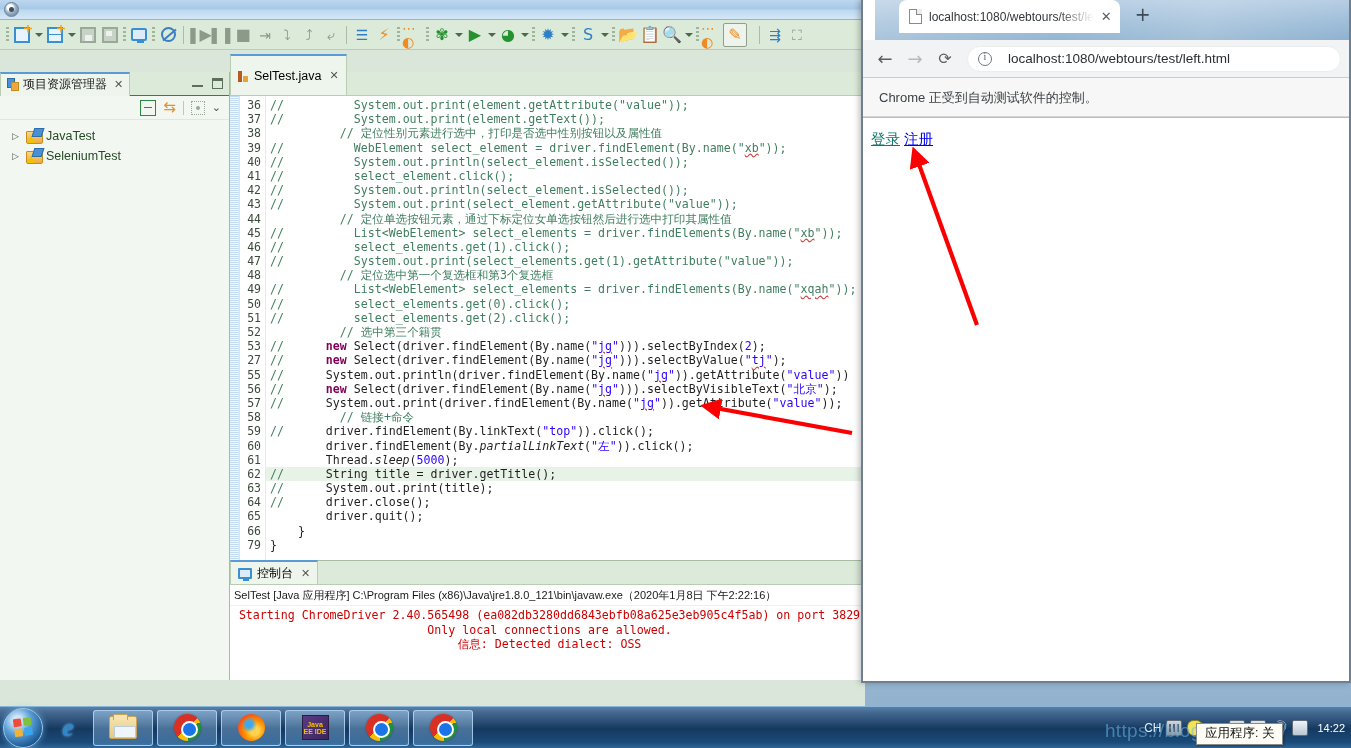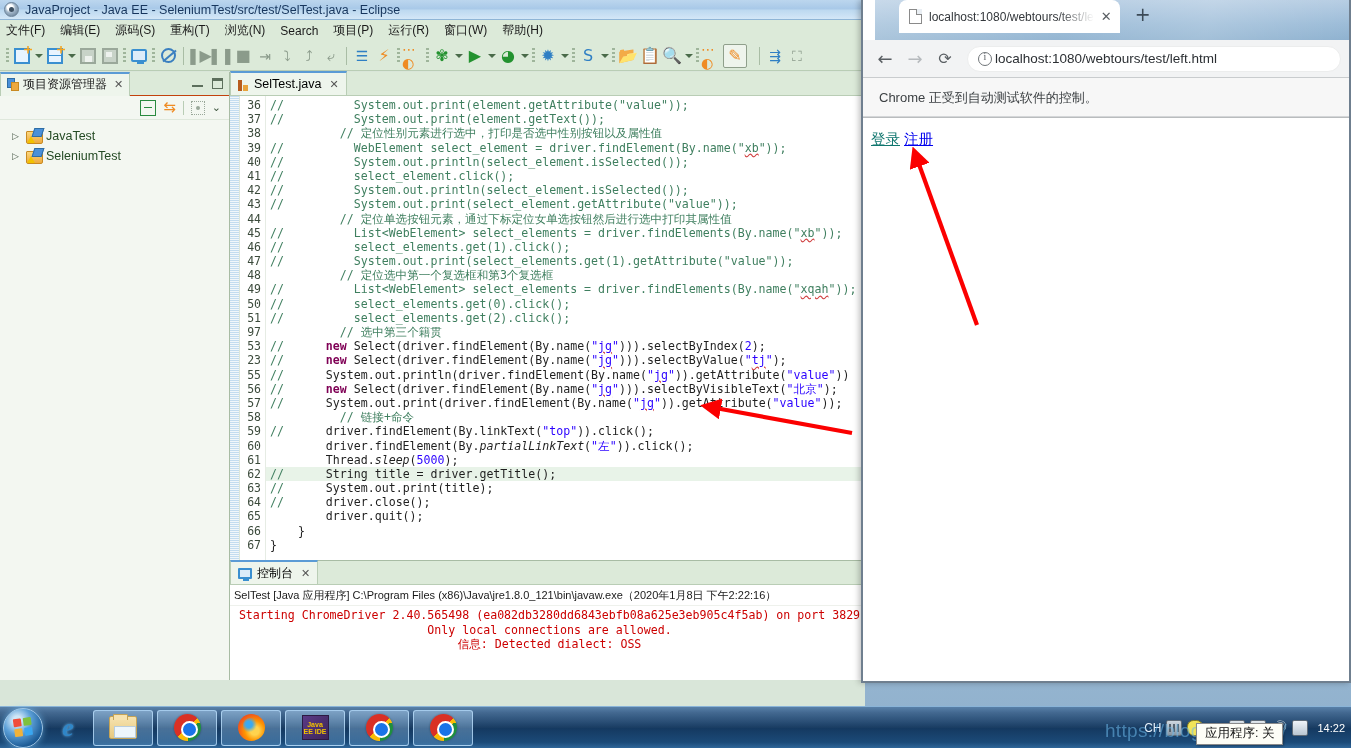--- a/index.html
+++ b/index.html
@@ -127,21 +127,21 @@
     background:#4a90d9; transform:skewX(-18deg); border:1px solid #2e6da4;
   }
   .proj-warn{position:absolute;left:1px;bottom:0px;width:0;height:0;
     border-left:4px solid transparent;border-right:4px solid transparent;border-bottom:7px solid #f2c200;z-index:3;}
   .tree-label{ font-size:12.5px; color:#244a24; font-family:"Liberation Sans",sans-serif;}
 
   
   .panel-editor{ flex:1; display:flex; flex-direction:column; min-width:0; background:#f3f7f1;}
   .editor-tabrow{ height:24px; background:#dcead9; display:flex; align-items:flex-end; border-bottom:1px solid #b9cdb5;}
   .editor-tab{
-    height:24px; display:flex; align-items:center; gap:5px; padding:0 7px;
+    height:41px; display:flex; align-items:center; gap:5px; padding:0 7px;
     background:#eef5ec; border:1px solid #b9cdb5; border-bottom:none;
     border-top:2px solid #5b9bd5; font-size:12.5px; white-space:nowrap;
   }
   .java-ico{width:11px;height:13px;position:relative;}
   .java-ico::before{content:"";position:absolute;left:0;bottom:0;width:4px;height:11px;background:#b85c1e;}
   .java-ico::after{content:"";position:absolute;left:5px;bottom:0;width:5px;height:6px;background:#e8a33d;}
 
   .code-area{ flex:1; display:flex; background:#ffffff; position:relative; overflow:hidden;}
   .code-marker-bar{
     width:10px; background:#f3f7f1; border-right:1px solid #dde6da;
@@ -246,21 +246,21 @@
     display:flex; align-items:center; padding:0 8px; gap:2px;
   }
   .cr-nav{
     width:28px;height:28px;display:flex;align-items:center;justify-content:center;
     font-size:18px; color:#5a5f63; font-family:"DejaVu Sans",sans-serif;
   }
   .cr-nav.dim{ color:#b6babd;}
   .cr-reload{ font-size:16px;}
   .cr-omnibox{
     flex:1; height:26px; background:#ffffff; border-radius:13px;
-    display:flex; align-items:center; padding:0 10px; gap:3px; margin-left:6px;
+    display:flex; align-items:center; padding:0 10px; gap:16px; margin-left:6px;
     border:1px solid #eceded;
   }
   .cr-info-ico{
     width:14px;height:14px;border:1.3px solid #6f7478;border-radius:50%;
     position:relative;flex:0 0 auto;
   }
   .cr-info-ico::after{
     content:"i"; position:absolute; left:0; right:0; top:-2px; text-align:center;
     font-size:10px; color:#5a5f63; font-family:"Liberation Serif",serif;
   }
@@ -407,35 +407,22 @@
 </style>
 </head>
 <body>
 
 <div id="desktop"></div>
 
 <div id="eclipse-window">
 
   <div class="ecl-titlebar">
     <span class="tb-icon"></span>
-    <span class="ecl-title-text">JavaProject  -  Java EE  -  SeleniumTest/src/test/SelTest.java  -  Eclipse</span>
-  </div>
-
-  <div class="ecl-menubar">
-    <span>文件(F)</span>
-    <span>编辑(E)</span>
-    <span>源码(S)</span>
-    <span>重构(T)</span>
-    <span>浏览(N)</span>
-    <span>Search</span>
-    <span>项目(P)</span>
-    <span>运行(R)</span>
-    <span>窗口(W)</span>
-    <span>帮助(H)</span>
-  </div>
+  </div>
+
 
   <div class="ecl-toolbar">
     <span class="tb-dotsep"></span>
     <span class="tb-btn">
         <span class="ico ico-new"></span>
       </span>
     <span class="tb-arrow"></span>
     <span class="tb-btn">
         <span class="ico ico-newgrid"></span>
       </span>
@@ -600,36 +587,36 @@
             <div>42</div>
             <div>43</div>
             <div>44</div>
             <div>45</div>
             <div>46</div>
             <div>47</div>
             <div>48</div>
             <div>49</div>
             <div>50</div>
             <div>51</div>
-            <div>97</div>
+            <div>52</div>
             <div>53</div>
-            <div>23</div>
+            <div>27</div>
             <div>55</div>
             <div>56</div>
             <div>57</div>
             <div>58</div>
             <div>59</div>
             <div>60</div>
             <div>61</div>
             <div>62</div>
             <div>63</div>
             <div>64</div>
             <div>65</div>
             <div>66</div>
-            <div>67</div>
+            <div>79</div>
           </div>
         <div class="code-lines" id="codelines"><div class="ln"><span class="cm">//</span>          <span class="cm">System.out.print(element.getAttribute("value"));</span></div><div class="ln"><span class="cm">//</span>          <span class="cm">System.out.print(element.getText());</span></div><div class="ln">          <span class="cm">// 定位性别元素进行选中，打印是否选中性别按钮以及属性值</span></div><div class="ln"><span class="cm">//</span>          <span class="cm">WebElement select_element = driver.findElement(By.name("<span class="spell">xb</span>"));</span></div><div class="ln"><span class="cm">//</span>          <span class="cm">System.out.println(select_element.isSelected());</span></div><div class="ln"><span class="cm">//</span>          <span class="cm">select_element.click();</span></div><div class="ln"><span class="cm">//</span>          <span class="cm">System.out.println(select_element.isSelected());</span></div><div class="ln"><span class="cm">//</span>          <span class="cm">System.out.print(select_element.getAttribute("value"));</span></div><div class="ln">          <span class="cm">// 定位单选按钮元素，通过下标定位女单选按钮然后进行选中打印其属性值</span></div><div class="ln"><span class="cm">//</span>          <span class="cm">List&lt;WebElement&gt; select_elements = driver.findElements(By.name("<span class="spell">xb</span>"));</span></div><div class="ln"><span class="cm">//</span>          <span class="cm">select_elements.get(1).click();</span></div><div class="ln"><span class="cm">//</span>          <span class="cm">System.out.print(select_elements.get(1).getAttribute("value"));</span></div><div class="ln">          <span class="cm">// 定位选中第一个复选框和第3个复选框</span></div><div class="ln"><span class="cm">//</span>          <span class="cm">List&lt;WebElement&gt; select_elements = driver.findElements(By.name("<span class="spell">xqah</span>"));</span></div><div class="ln"><span class="cm">//</span>          <span class="cm">select_elements.get(0).click();</span></div><div class="ln"><span class="cm">//</span>          <span class="cm">select_elements.get(2).click();</span></div><div class="ln">          <span class="cm">// 选中第三个籍贯</span></div><div class="ln"><span class="cm">//</span>      <span class="kw">new</span> Select(driver.findElement(By.name(<span class="str">"<span class="spell">jg</span>"</span>))).selectByIndex(<span class="str">2</span>);</div><div class="ln"><span class="cm">//</span>      <span class="kw">new</span> Select(driver.findElement(By.name(<span class="str">"<span class="spell">jg</span>"</span>))).selectByValue(<span class="str">"<span class="spell">tj</span>"</span>);</div><div class="ln"><span class="cm">//</span>      System.out.println(driver.findElement(By.name(<span class="str">"<span class="spell">jg</span>"</span>)).getAttribute(<span class="str">"value"</span>))</div><div class="ln"><span class="cm">//</span>      <span class="kw">new</span> Select(driver.findElement(By.name(<span class="str">"<span class="spell">jg</span>"</span>))).selectByVisibleText(<span class="str">"北京"</span>);</div><div class="ln"><span class="cm">//</span>      System.out.print(driver.findElement(By.name(<span class="str">"<span class="spell">jg</span>"</span>)).getAttribute(<span class="str">"value"</span>));</div><div class="ln">          <span class="cm">// 链接+命令</span></div><div class="ln"><span class="cm">//</span>      driver.findElement(By.linkText(<span class="str">"top"</span>)).click();</div><div class="ln">        driver.findElement(By.<span class="ital">partialLinkText</span>(<span class="str">"左"</span>)).click();</div><div class="ln">        Thread.<span class="ital">sleep</span>(<span class="str">5000</span>);</div><div class="ln hl"><span class="cm">//</span>      String title = driver.getTitle();</div><div class="ln"><span class="cm">//</span>      System.out.print(title);</div><div class="ln"><span class="cm">//</span>      driver.close();</div><div class="ln">        driver.quit();</div><div class="ln">    }</div><div class="ln">}</div></div>
       </div>
 
       <div class="panel-console">
         <div class="console-tabrow">
           <div class="console-tab">
             <span class="console-mon"></span>
             <span>控制台</span>
             <span class="tab-close">✕</span>

